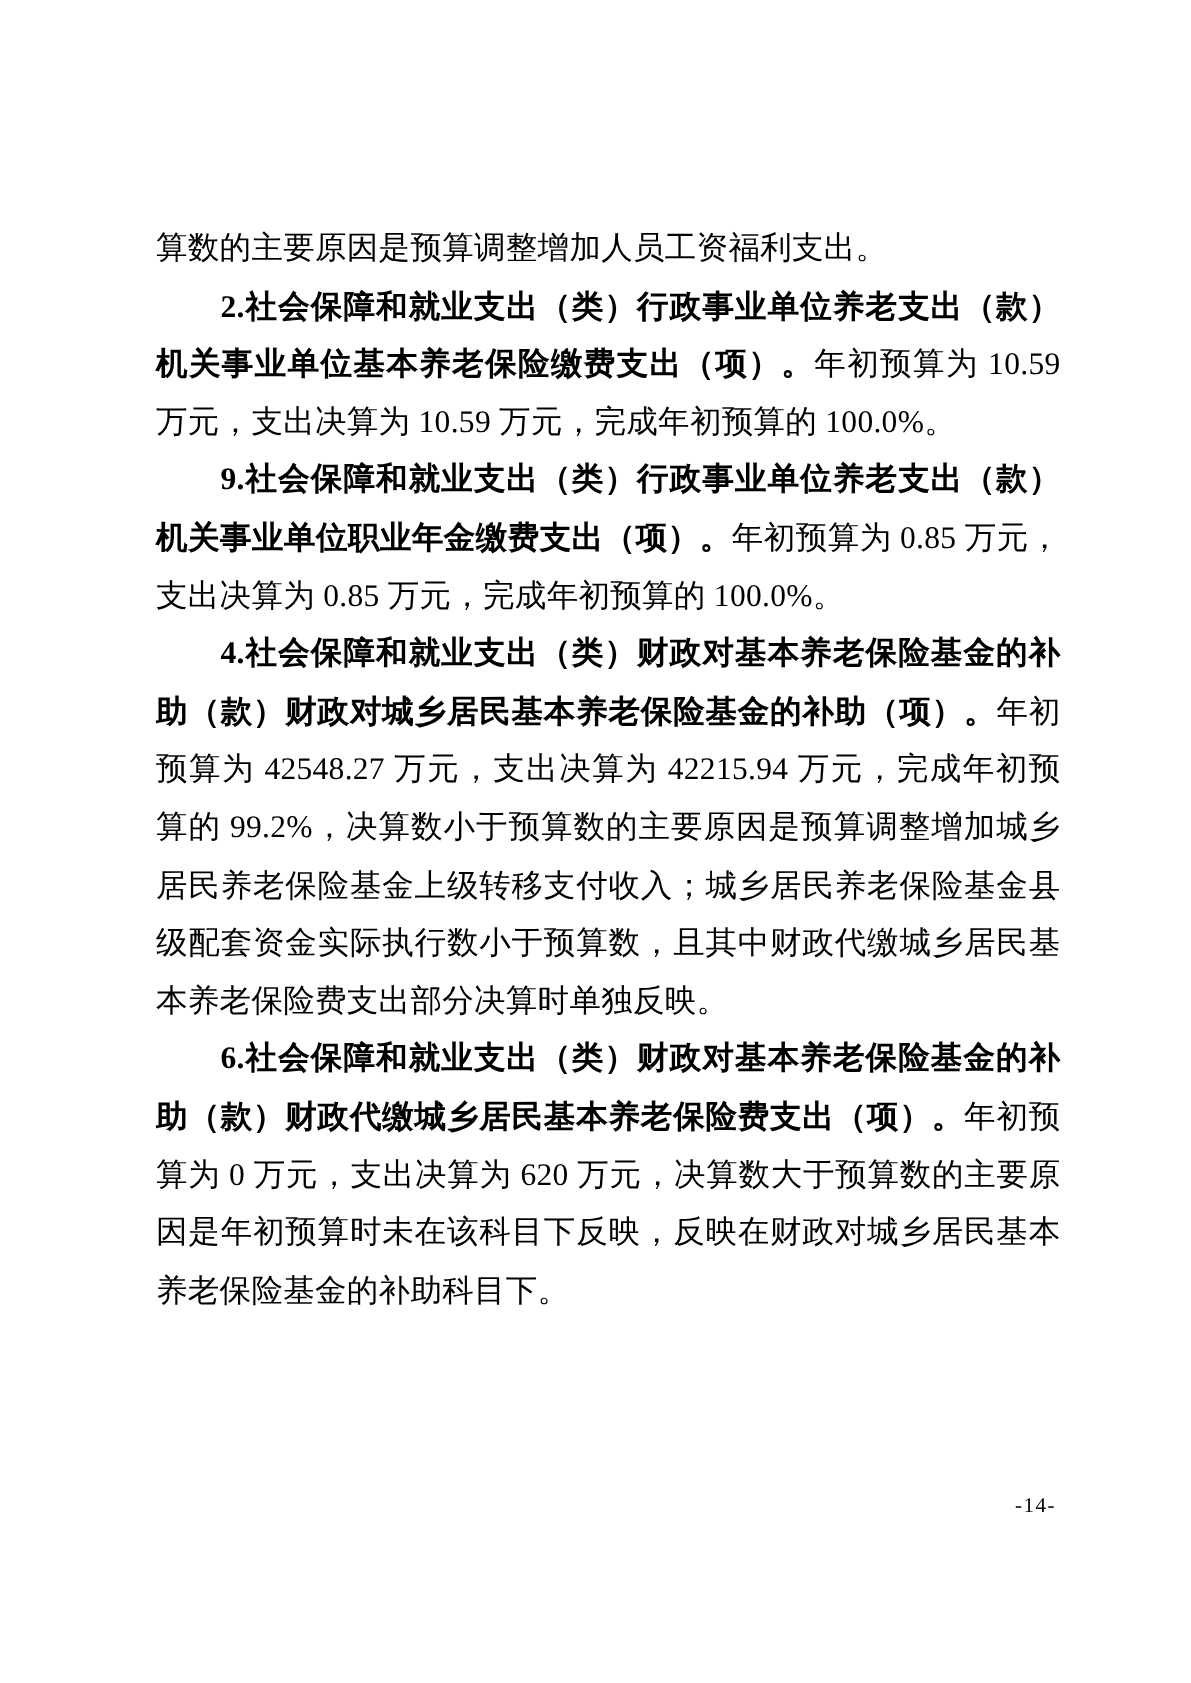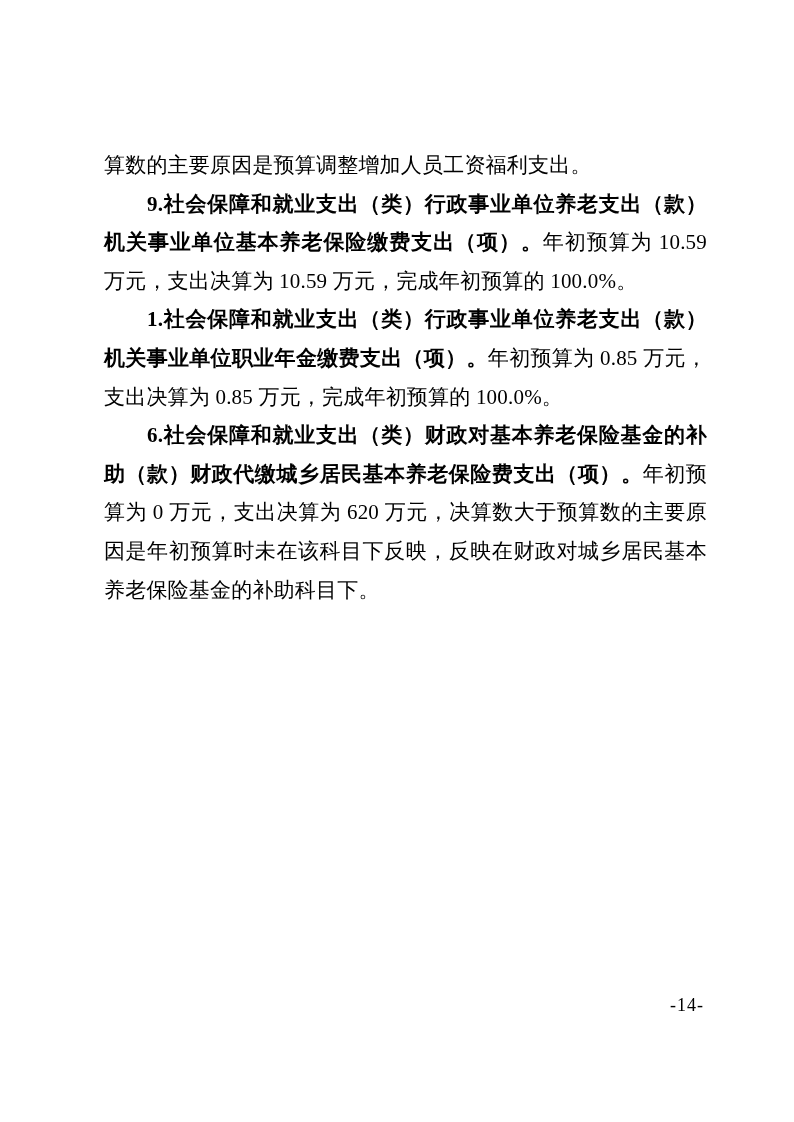--- a/index.html
+++ b/index.html
@@ -39,38 +39,39 @@
   .lead {
     font-weight: 700;
   }
   .body-text {
     font-weight: 400;
   }
   .page-number {
     position: absolute;
     top: 994px;
     right: 90px;
-    font-size: 18px;
+    font-size: 14px;
     line-height: 22px;
     letter-spacing: 1px;
     font-family: "Liberation Serif", "DejaVu Serif", serif;
   }
 </style>
 </head>
 <body>
 
 <div class="page">
   <main class="content">
 
     <p class="para"><span class="lead"></span><span class="body-text">算数的主要原因是预算调整增加人员工资福利支出。</span></p>
 
-    <p class="para indent"><span class="lead">9.社会保障和就业支出（类）行政事业单位养老支出（款）机关事业单位基本养老保险缴费支出（项）。</span><span class="body-text">年初预算为 10.59 万元，支出决算为 10.59 万元，完成年初预算的 100.0%。</span></p>
+    <p class="para indent"><span class="lead">2.社会保障和就业支出（类）行政事业单位养老支出（款）机关事业单位基本养老保险缴费支出（项）。</span><span class="body-text">年初预算为 10.59 万元，支出决算为 10.59 万元，完成年初预算的 100.0%。</span></p>
 
-    <p class="para indent"><span class="lead">1.社会保障和就业支出（类）行政事业单位养老支出（款）机关事业单位职业年金缴费支出（项）。</span><span class="body-text">年初预算为 0.85 万元，支出决算为 0.85 万元，完成年初预算的 100.0%。</span></p>
+    <p class="para indent"><span class="lead">9.社会保障和就业支出（类）行政事业单位养老支出（款）机关事业单位职业年金缴费支出（项）。</span><span class="body-text">年初预算为 0.85 万元，支出决算为 0.85 万元，完成年初预算的 100.0%。</span></p>
 
+    <p class="para indent"><span class="lead">4.社会保障和就业支出（类）财政对基本养老保险基金的补助（款）财政对城乡居民基本养老保险基金的补助（项）。</span><span class="body-text">年初预算为 42548.27 万元，支出决算为 42215.94 万元，完成年初预算的 99.2%，决算数小于预算数的主要原因是预算调整增加城乡居民养老保险基金上级转移支付收入；城乡居民养老保险基金县级配套资金实际执行数小于预算数，且其中财政代缴城乡居民基本养老保险费支出部分决算时单独反映。</span></p>
 
     <p class="para indent"><span class="lead">6.社会保障和就业支出（类）财政对基本养老保险基金的补助（款）财政代缴城乡居民基本养老保险费支出（项）。</span><span class="body-text">年初预算为 0 万元，支出决算为 620 万元，决算数大于预算数的主要原因是年初预算时未在该科目下反映，反映在财政对城乡居民基本养老保险基金的补助科目下。</span></p>
 
 
   </main>
 
   <div class="page-number">-14-</div>
 </div>
 
 </body></html>

